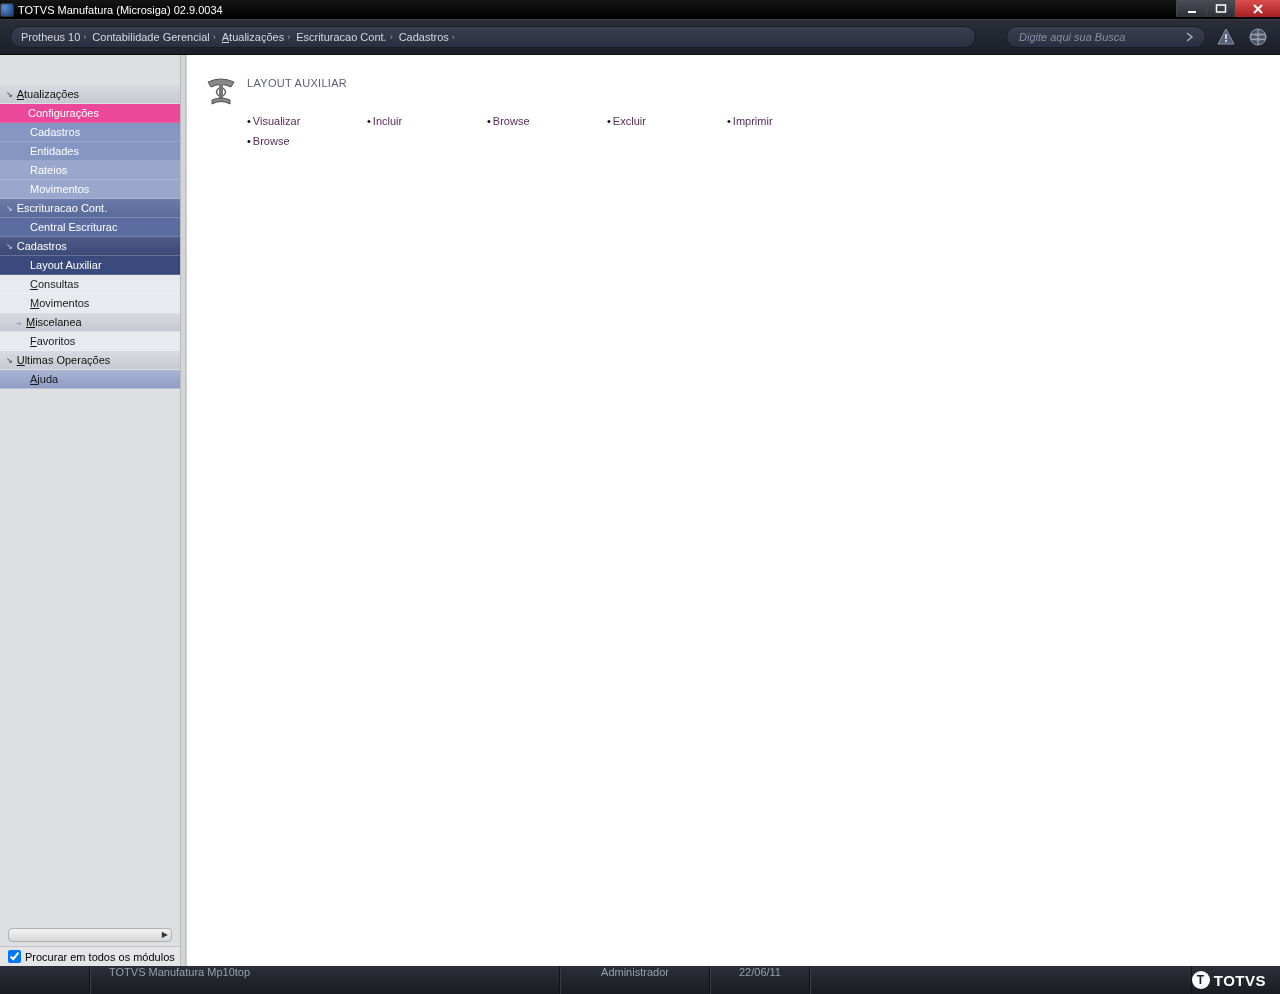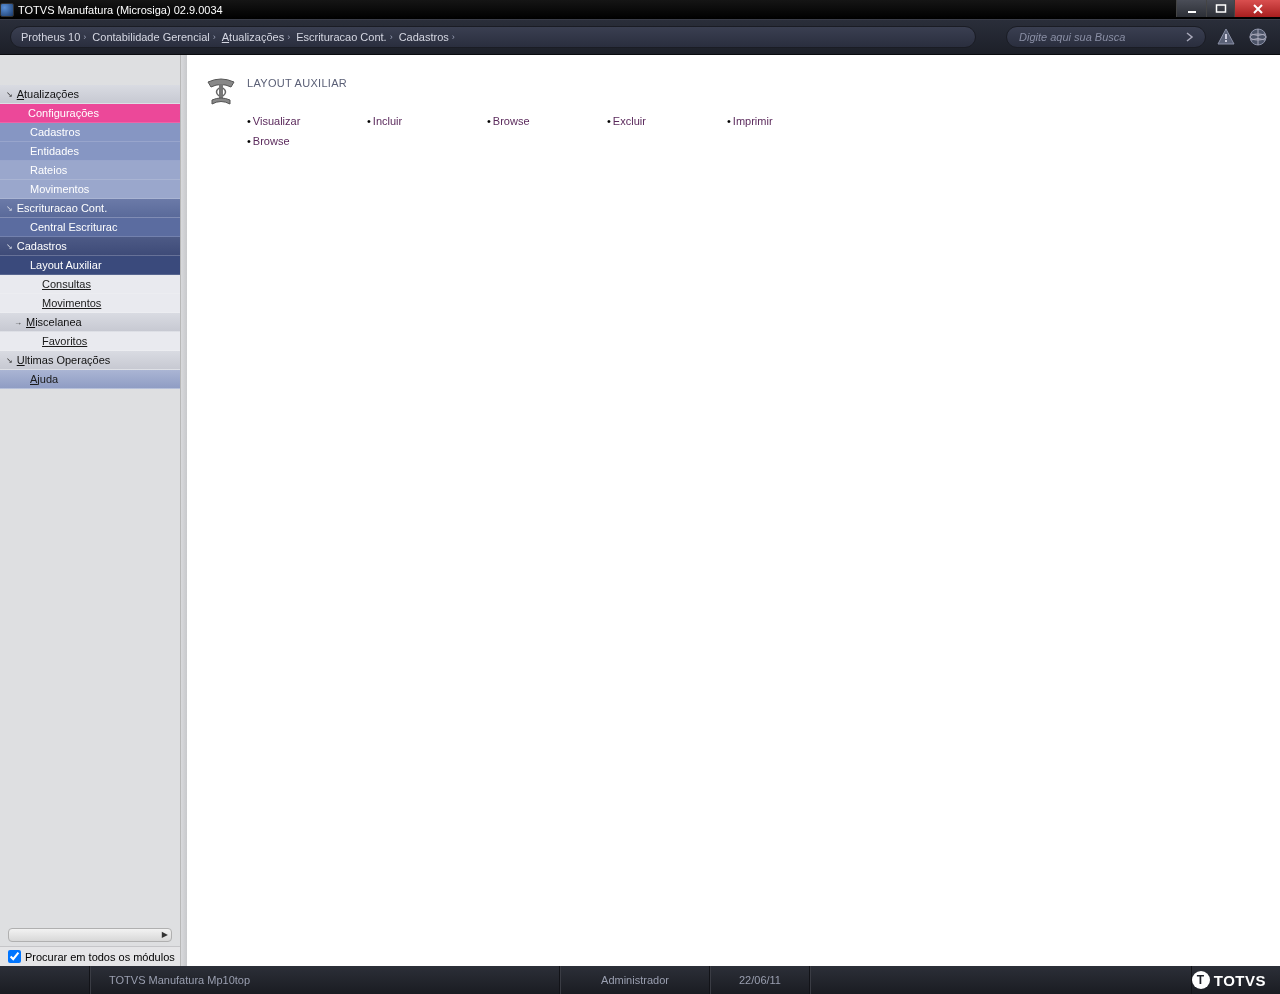--- a/index.html
+++ b/index.html
@@ -32,21 +32,21 @@
   .sidebar-pad { height:30px;}
   .nav { font-size:11px; color:#1a1a2e;}
   .nav-item { height:19px; display:flex; align-items:center; padding-left:14px; cursor:pointer; border-bottom:1px solid rgba(255,255,255,.15);}
   .nav-item.header { background:linear-gradient(#d9dbe2,#c7c9d2); color:#111; padding-left:6px;}
   .nav-item.sub-blue1 { background:#ec4899; color:#fff; padding-left:28px;}
   .nav-item.sub-blue2 { background:#8696c3; color:#fff; padding-left:30px;}
   .nav-item.sub-blue3 { background:#9aa7cc; color:#fff; padding-left:30px;}
   .nav-item.hdr-blue { background:linear-gradient(#6b7aa8,#5a6a9a); color:#fff; padding-left:6px;}
   .nav-item.hdr-blue-dark { background:linear-gradient(#4d5a86,#3e4b78); color:#fff; padding-left:6px;}
   .nav-item.sub-sel { background:#3a4a7c; color:#fff; padding-left:30px;}
-  .nav-item.sub-light { background:#e9eaef; color:#1a1a1a; padding-left:42px;text-decoration:underline;}
+  .nav-item.sub-light { background:#e9eaef; color:#1a1a1a; padding-left:30px;}
   .nav-item.hlp { background:linear-gradient(#aab5d4,#8f9dc4); color:#1a1a1a; padding-left:30px;}
   .nav-item .arw { font-size:8px; margin-right:4px; color:#333;}
   .nav-item.hdr-blue .arw, .nav-item.hdr-blue-dark .arw { color:#d9dde8;}
   .ul1 { display:inline-block; }
   .ul1::first-letter { text-decoration:underline;}
   .sidebar-fill { flex:1; background:#dedfe1;}
   .sidebar-scroll { height:14px; background:linear-gradient(#f2f2f2,#d8d8d8); border:1px solid #b0b0b0; margin:4px 8px; border-radius:4px; position:relative;}
   .sidebar-scroll::after { content:"▶"; font-size:8px; position:absolute; right:3px; top:1px; color:#333;}
   .sidebar-check { height:20px; display:flex; align-items:center; padding-left:8px; font-size:11px; background:#e5e5e7; border-top:1px solid #c5c5c8;}
   .sidebar-check input { margin-right:4px;}
@@ -54,21 +54,21 @@
   .content { flex:1; background:#fff; padding:20px 16px; font-size:11px; color:#333; position:relative;}
   .hdr-row { display:flex; align-items:flex-start;}
   .hdr-icon { width:36px; height:36px; margin-right:8px; display:flex; align-items:center; justify-content:center;}
   .hdr-title { color:#5a5f76; font-size:11px; letter-spacing:.3px; margin-top:2px;}
   .actions { margin-left:44px; margin-top:4px; display:grid; grid-template-columns: 120px 120px 120px 120px 120px; row-gap:8px;}
   .action { color:#5b2a5c; font-size:11px; cursor:pointer;}
   .action b { color:#000; font-weight:normal; margin-right:2px;}
 
   
   .statusbar { height:28px; background:linear-gradient(#2c2f38,#1a1c22); display:flex; align-items:center; color:#9a9fb0; font-size:11px;}
-  .status-cell { height:100%; display:flex; align-items:center; justify-content:center; padding:0 18px; border-right:1px solid #121318; border-left:1px solid #3a3c44;}
+  .status-cell { height:100%; display:flex; align-items:flex-start; justify-content:center; padding:0 18px; border-right:1px solid #121318; border-left:1px solid #3a3c44;}
   .status-start { width:90px; border-left:none;}
   .status-fill { flex:1;}
   .logo { margin-left:auto; display:flex; align-items:center; color:#fff; font-weight:600; font-size:15px; padding-right:14px; letter-spacing:.5px;}
   .logo-circle { width:18px; height:18px; border-radius:50%; background:#fff; color:#1c1f27; display:flex; align-items:center; justify-content:center; font-size:12px; font-weight:bold; margin-right:4px;}
 
   .splitter { width:6px; background:linear-gradient(to right,#d8d9dc,#c8c9cc);}
 </style>
 </head>
 <body>
 

